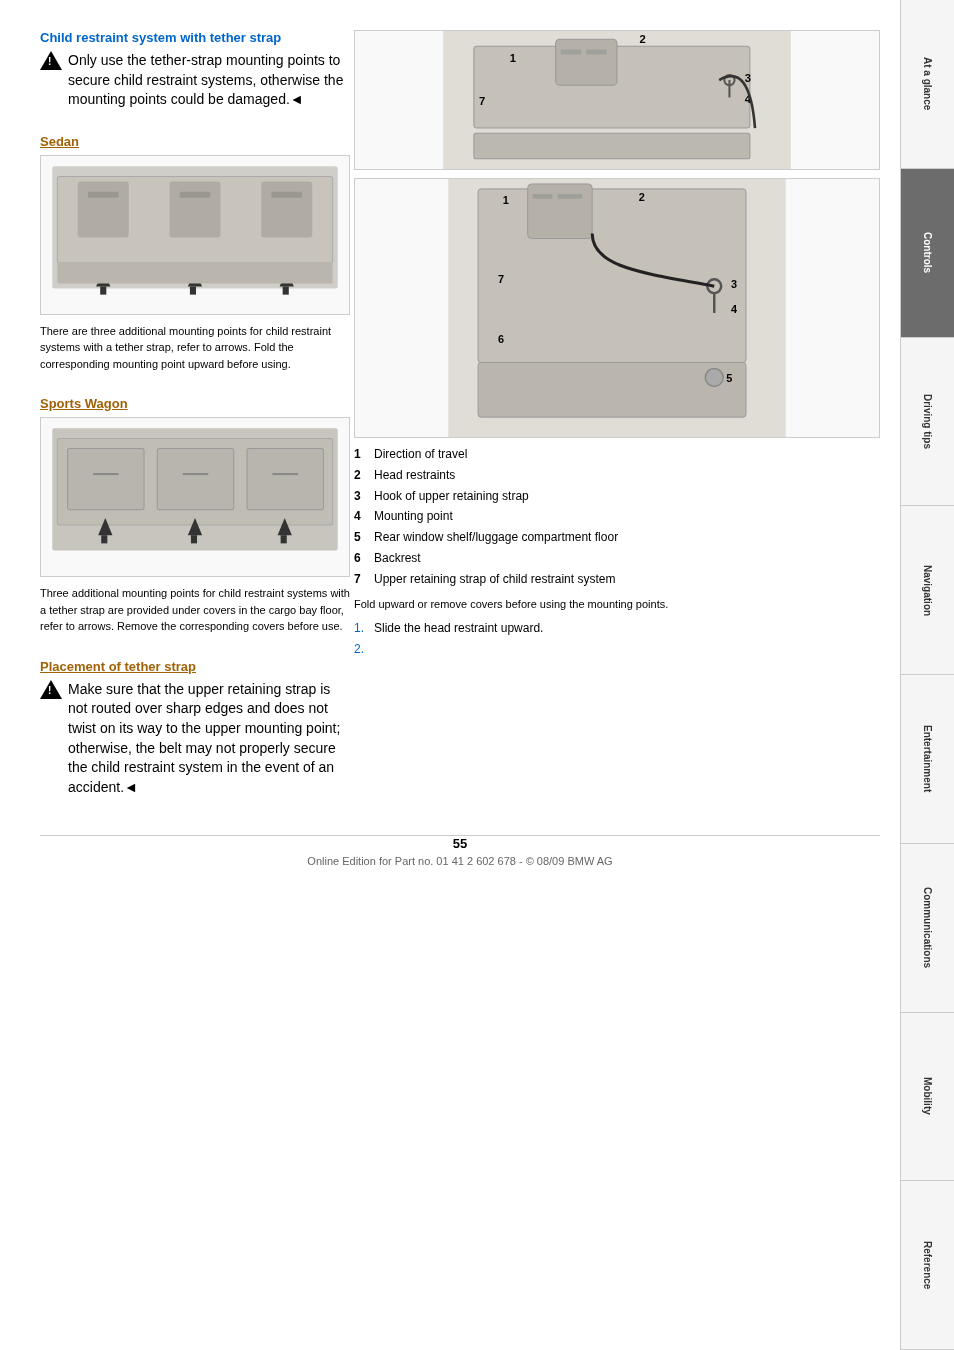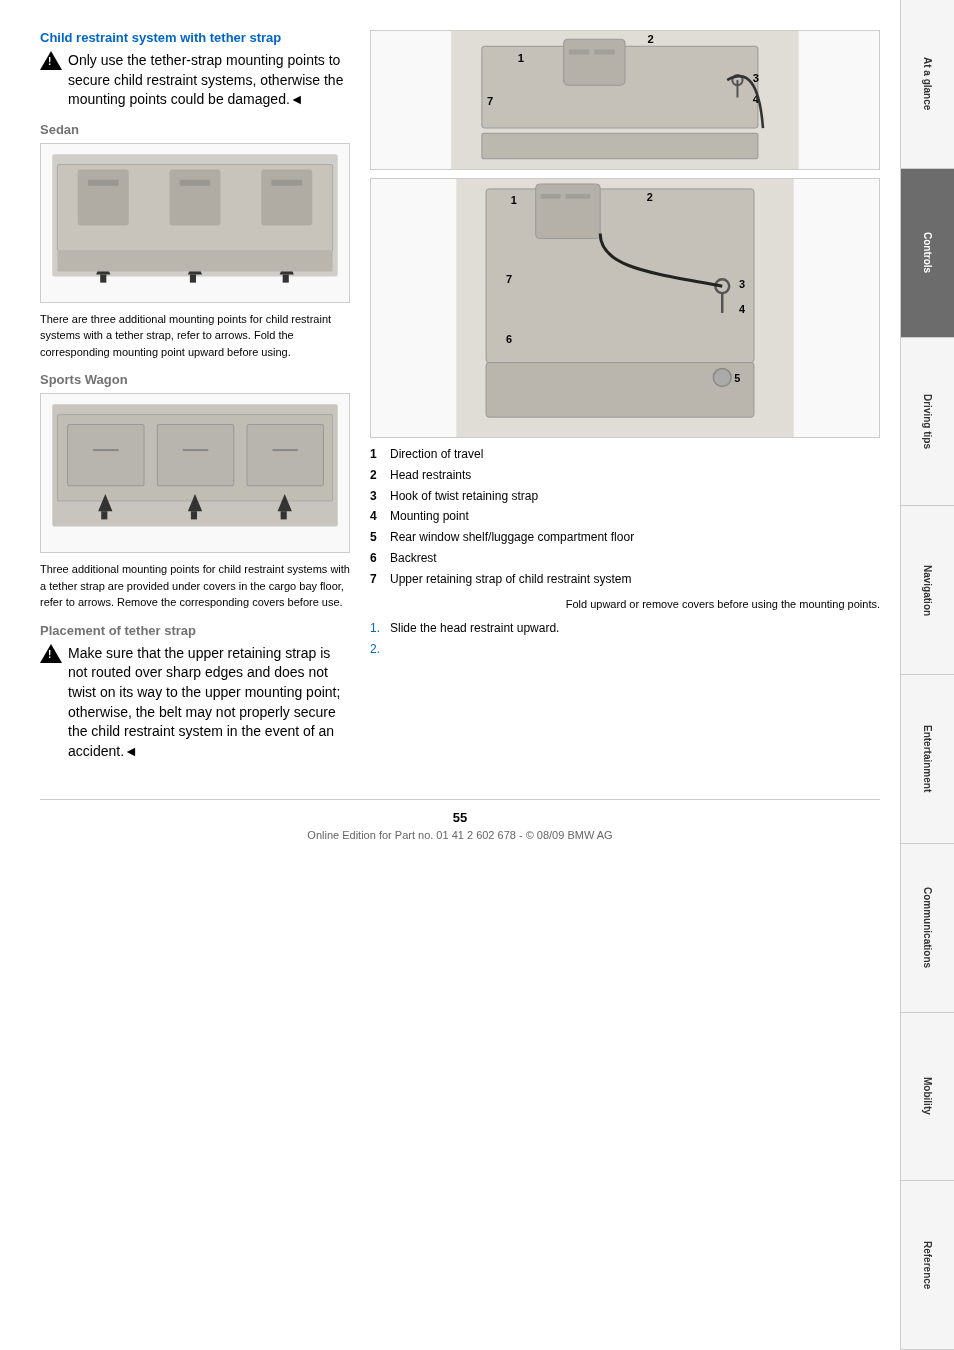--- a/index.html
+++ b/index.html
@@ -42,21 +42,21 @@
       text-align: center;
     }
 
     .sidebar-tab.active {
       background: #6c6c6c;
       color: #fff;
     }
 
     .two-col {
       display: flex;
-      gap: 20px;
+      gap: 4px;
       width: 100%;
     }
 
     .left-col {
       flex: 1;
       max-width: 310px;
     }
 
     .right-col {
       flex: 1;
@@ -65,23 +65,24 @@
     .section-title {
       font-size: 13px;
       font-weight: bold;
       color: #0066cc;
       margin-bottom: 6px;
     }
 
     .sub-title {
       font-size: 13px;
       font-weight: bold;
-      color: #737373;
+      color: #a16207;
       margin-bottom: 6px;
-      margin-top: 12px;
+      margin-top: 24px;
+      text-decoration: underline;
     }
 
     .warning-box {
       display: flex;
       align-items: flex-start;
       gap: 6px;
       margin-bottom: 8px;
     }
 
     .warning-triangle {
@@ -181,21 +182,20 @@
       color: #0066cc;
       font-weight: normal;
       min-width: 14px;
     }
 
     .page-footer {
       text-align: center;
       font-size: 11px;
       color: #666;
       margin-top: 30px;
-      padding-top: 10px;
       border-top: 1px solid #ccc;
     }
 
     .page-num {
       font-size: 13px;
       font-weight: bold;
       color: #000;
       display: block;
       margin-bottom: 4px;
     }
@@ -352,41 +352,41 @@
         <li>
           <span class="num-bold">1</span>
           <span>Direction of travel</span>
         </li>
         <li>
           <span class="num-bold">2</span>
           <span>Head restraints</span>
         </li>
         <li>
           <span class="num-bold">3</span>
-          <span>Hook of twist retaining strap</span>
+          <span>Hook of upper retaining strap</span>
         </li>
         <li>
           <span class="num-bold">4</span>
           <span>Mounting point</span>
         </li>
         <li>
           <span class="num-bold">5</span>
           <span>Rear window shelf/luggage compartment floor</span>
         </li>
         <li>
           <span class="num-bold">6</span>
           <span>Backrest</span>
         </li>
         <li>
           <span class="num-bold">7</span>
           <span>Upper retaining strap of child restraint system</span>
         </li>
       </ul>
 
-      <p class="body-text" style="margin-top:8px;text-align:right;">Fold upward or remove covers before using the mounting points.</p>
+      <p class="body-text" style="margin-top:8px;">Fold upward or remove covers before using the mounting points.</p>
 
       <ul class="fold-list">
         <li>
           <span class="fold-num">1.</span>
           <span>Slide the head restraint upward.</span>
         </li>
         <li>
           <span class="fold-num">2.</span>
         </li>
       </ul>

